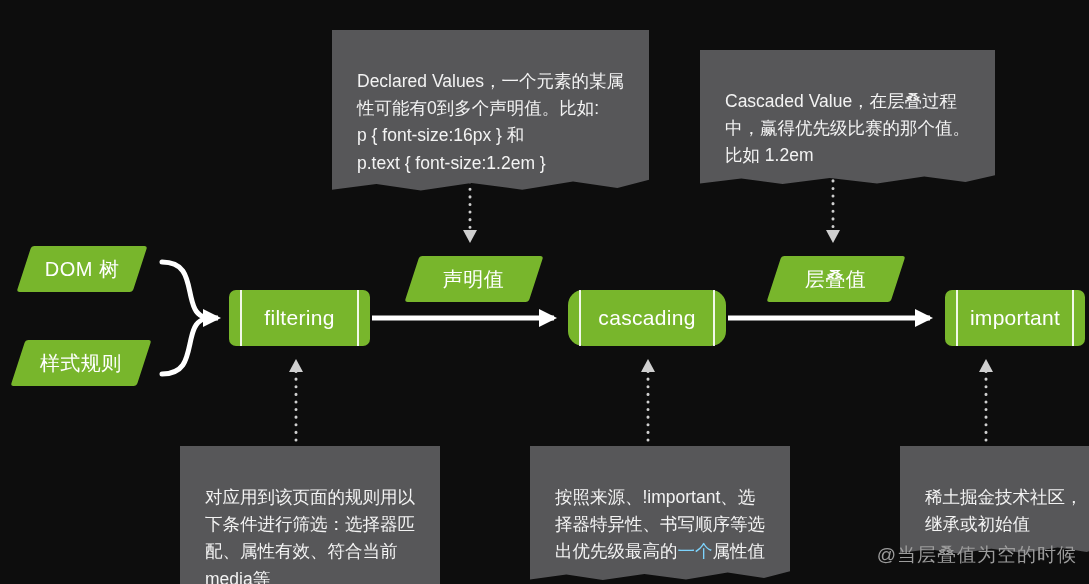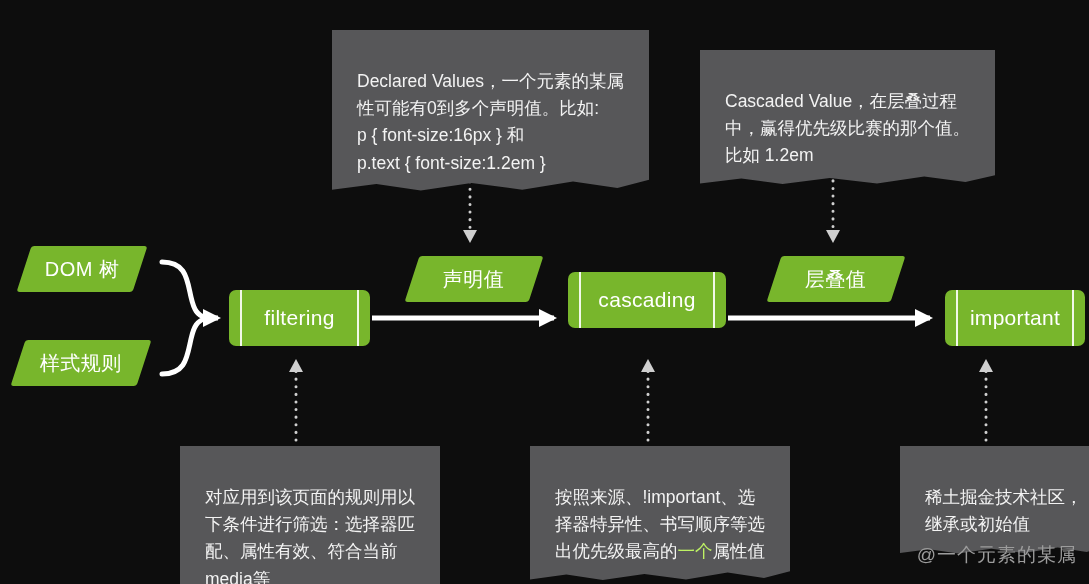--- a/index.html
+++ b/index.html
@@ -33,37 +33,37 @@
     display:flex; align-items:center; justify-content:center;
     color:#fff; font-size:21px; letter-spacing:.3px;
   }
   .node::before,.node::after{
     content:""; position:absolute; top:0; bottom:0; width:2px;
     background:rgba(255,255,255,.9);
   }
   .node::before{ left:11px; }
   .node::after{ right:11px; }
   #n-filtering  { left:229px; top:290px; width:141px; }
-  #n-cascading  { left:568px; top:272px; width:158px; }
+  #n-cascading  { left:568px; top:290px; width:158px;border-radius:15px; }
   #n-defaulting { left:945px; top:290px; width:140px; }
 
   
   .callout{
     position:absolute; background:#575759; color:#f3f3f3;
     font-size:17.5px; line-height:1.55;
     padding:11px 25px 18px; white-space:pre-line; width:max-content;
     clip-path:polygon(0 0,100% 0,100% 91%,90% 96%,76% 92%,60% 97%,44% 93%,28% 97.5%,14% 93.5%,0 97%);
   }
   #c-declared   { left:332px; top:30px; }
   #c-cascaded   { left:700px; top:50px; }
   #c-filtering  { left:180px; top:446px; }
   #c-cascading  { left:530px; top:446px; }
   #c-defaulting { left:900px; top:446px; }
 
-  .hl{ color:#bef264; }
+  .hl{ color:#7dd3fc; }
 
   #watermark{
     position:absolute; right:12px; bottom:16px;
     color:#9c9c9c; font-size:19px; letter-spacing:1px; white-space:nowrap;
   }
 </style>
 </head>
 <body>
 
 <div id="canvas">
@@ -135,15 +135,15 @@
   <div class="callout" id="c-cascading">
     <span>按照来源、!important、选
 择器特异性、书写顺序等选
 出优先级最高的</span><span class="hl">一个</span><span>属性值</span>
   </div>
   <div class="callout" id="c-defaulting">
     <span>稀土掘金技术社区，
 继承或初始值</span>
   </div>
 
-  <div id="watermark">@一个元素的某属</div>
+  <div id="watermark">@当层叠值为空的时候</div>
 
 </div>
 
 </body></html>

